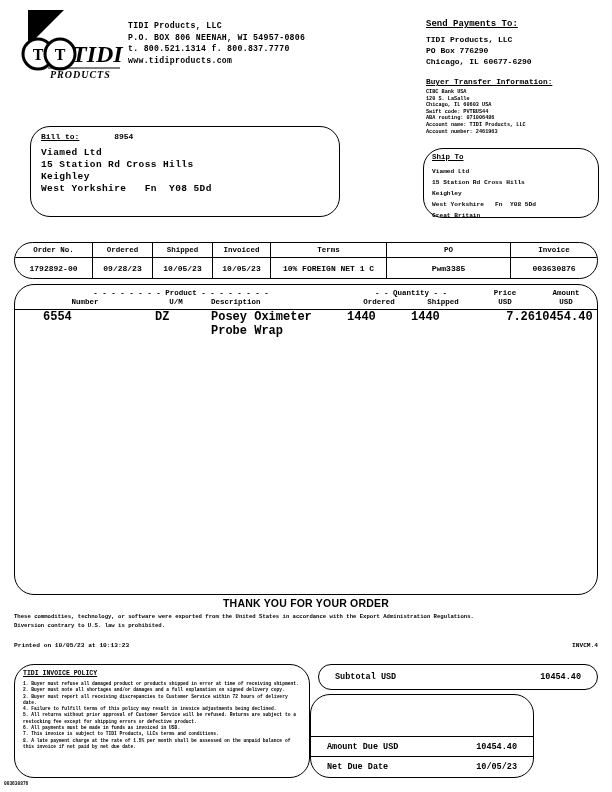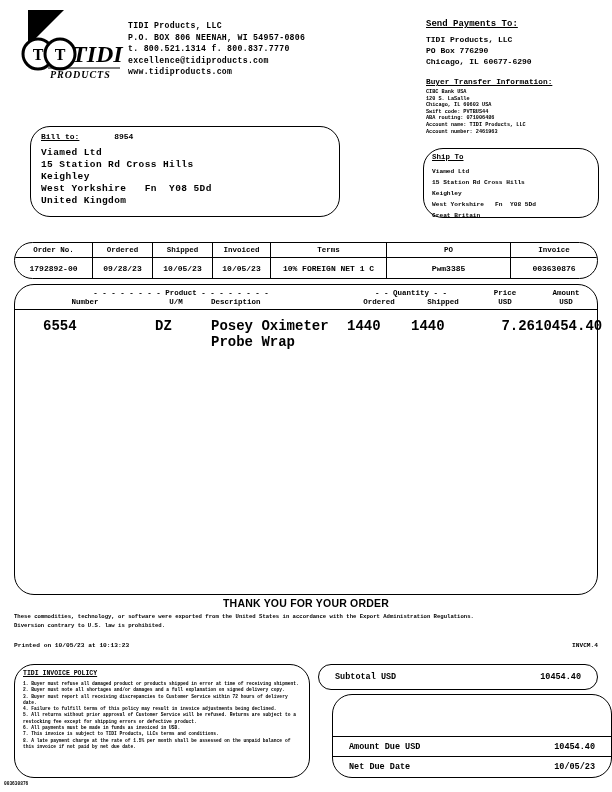--- a/index.html
+++ b/index.html
@@ -47,21 +47,21 @@
   .order-table .cell.last{border-right:none;}
   .order-table .h{font-size:7.5px;border-bottom:1.2px solid #000;}
   .order-table .v{font-size:8px;}
 
   
   .items-box{left:14px;top:284px;width:584px;height:311px;}
   .items-header{border-bottom:1.2px solid #000;padding:4px 0 3px;font-size:7.5px;}
   .hdr-line1{display:grid;grid-template-columns:332px 128px 60px 1fr;text-align:center;}
   .hdr-line2{display:grid;grid-template-columns:140px 42px 150px 64px 64px 60px 1fr;text-align:center;margin-top:1px;}
   .hdr-line2 .left{text-align:left;padding-left:14px;}
-  .item-row{display:grid;grid-template-columns:140px 42px 150px 64px 64px 60px 1fr;font-size:14px;margin-top:8px;}
+  .item-row{display:grid;grid-template-columns:140px 42px 150px 64px 64px 60px 1fr;font-size:12px;}
   .item-row .num{padding-left:28px;}
   .item-row .um{text-align:left;}
   .item-row .desc{padding-left:14px;}
   .item-row .qty{text-align:left;}
   .item-row .rt{text-align:right;}
   .item-row .amt{text-align:right;padding-right:12px;}
 
   
   .thanks{left:0;top:597px;width:612px;text-align:center;
     font-family:"Liberation Sans","DejaVu Sans",sans-serif;font-size:10.5px;letter-spacing:.2px;}
@@ -70,21 +70,21 @@
   .formcode{top:642px;right:14px;font-size:6.2px;text-align:right;}
 
   
   .policy-box{left:14px;top:664px;width:296px;height:114px;padding:5px 8px;}
   .policy-box .title{font-size:6.5px;}
   .policy-terms{margin-top:4px;font-size:4.6px;line-height:6.3px;font-weight:bold;}
 
   
   .subtotal-box{left:318px;top:664px;width:280px;height:26px;display:flex;align-items:center;
     justify-content:space-between;padding:0 16px;font-size:8.5px;gap:32px;}
-  .due-box{left:332px;top:694px;width:280px;height:84px;overflow:hidden;padding:0;}
+  .due-box{left:310px;top:694px;width:224px;height:84px;overflow:hidden;padding:0;}
   .due-spacer{height:41px;border-bottom:1.2px solid #000;}
   .due-row{height:20px;display:flex;align-items:center;justify-content:space-between;padding:0 16px;font-size:8.5px;box-sizing:border-box;}
   .due-row.first{border-bottom:1.2px solid #000;}
 
   .print-code{left:4px;top:781px;font-size:4.5px;}
 </style>
 </head>
 <body>
 
 <div>
@@ -97,21 +97,20 @@
     <text x="48" y="52" font-size="16" font-weight="bold" text-anchor="middle" font-family="Liberation Serif, serif">T</text>
     <text x="60" y="54" font-size="24" font-style="italic" font-weight="bold" font-family="Liberation Serif, serif">TIDI</text>
     <text x="38" y="70" font-size="10" font-style="italic" font-weight="bold" letter-spacing="1" font-family="Liberation Serif, serif">PRODUCTS</text>
     <line x1="36" y1="60" x2="108" y2="60" stroke="#000" stroke-width="1"></line>
   </svg>
 
   <div class="abs company">
     <div>TIDI Products, LLC</div>
     <div>P.O. BOX 806 NEENAH, WI 54957-0806</div>
     <div>t. 800.521.1314 f. 800.837.7770</div>
-    <div>excellence@tidiproducts.com</div>
     <div>www.tidiproducts.com</div>
   </div>
 
   <div class="abs payments">
     <div class="title u">Send Payments To:</div>
     <div class="line">TIDI Products, LLC</div>
     <div class="line">PO Box 776290</div>
     <div class="line">Chicago, IL 60677-6290</div>
   </div>
 
@@ -129,21 +128,20 @@
   <div class="box bill-box">
     <div class="bill-head">
       <span class="u">Bill to:</span>
       <span class="acct">8954</span>
     </div>
     <div class="bill-lines">
       <div class="pre">Viamed Ltd</div>
       <div class="pre">15 Station Rd Cross Hills</div>
       <div class="pre">Keighley</div>
       <div class="pre">West Yorkshire   Fn  Y08 5Dd</div>
-      <div class="pre">United Kingdom</div>
     </div>
   </div>
 
   <div class="box ship-box">
     <div class="title u">Ship To</div>
     <div class="ship-lines">
       <div class="pre">Viamed Ltd</div>
       <div class="pre">15 Station Rd Cross Hills</div>
       <div class="pre">Keighley</div>
       <div class="pre">West Yorkshire   Fn  Y08 5Dd</div>

